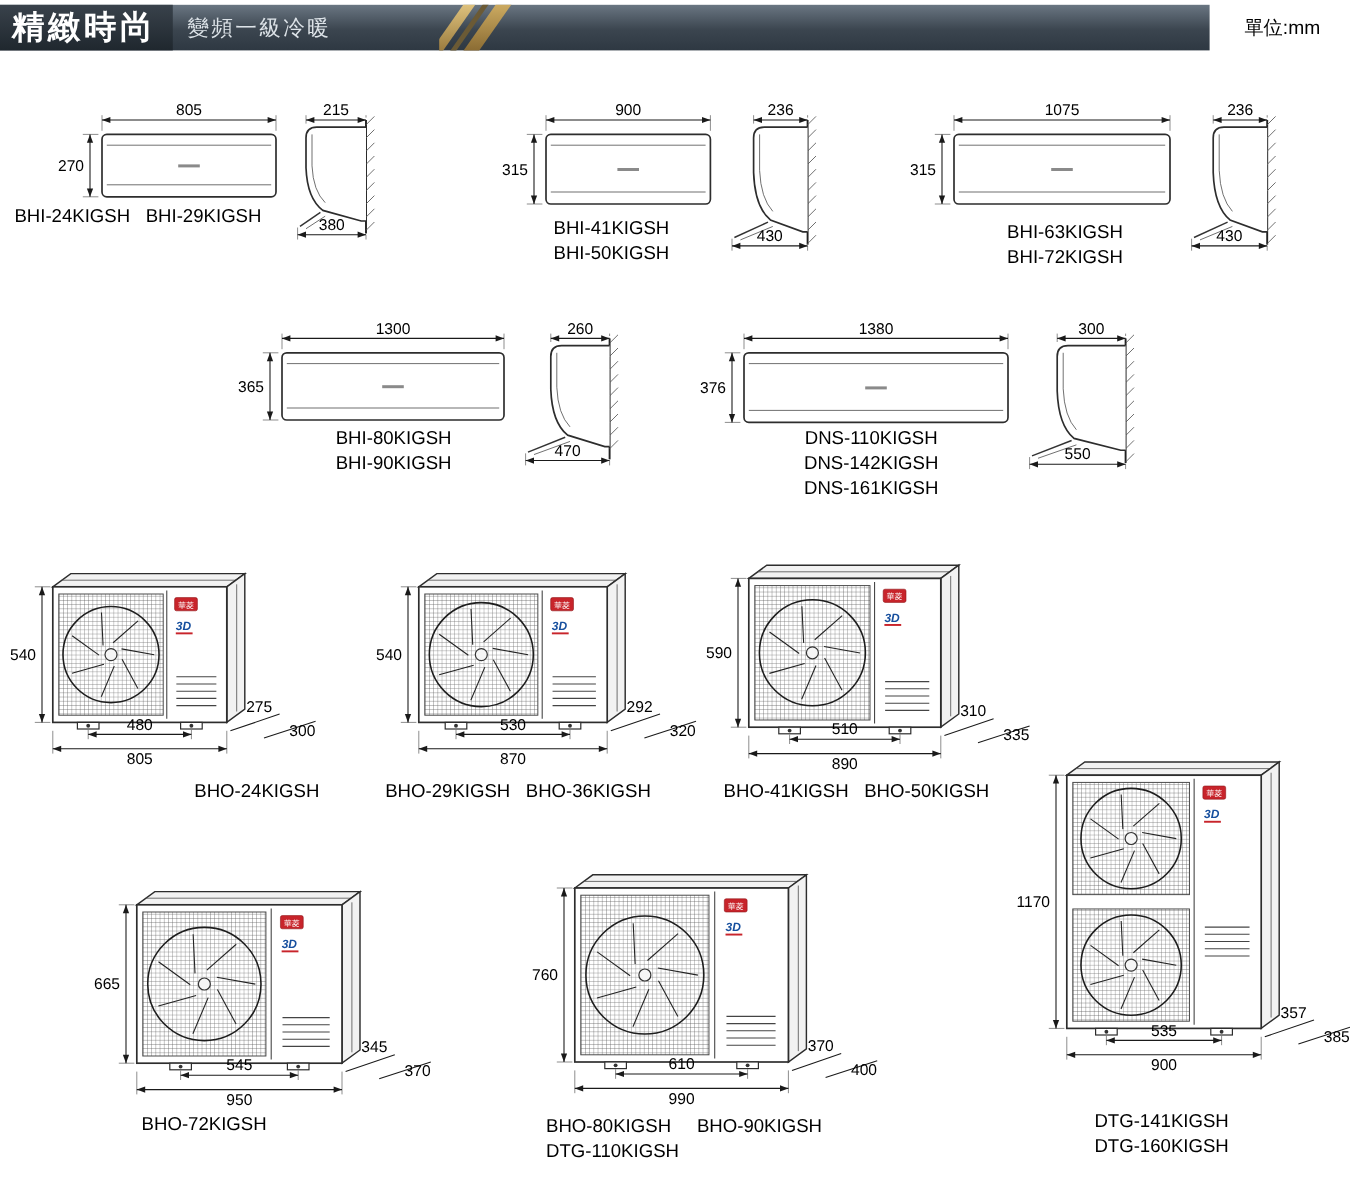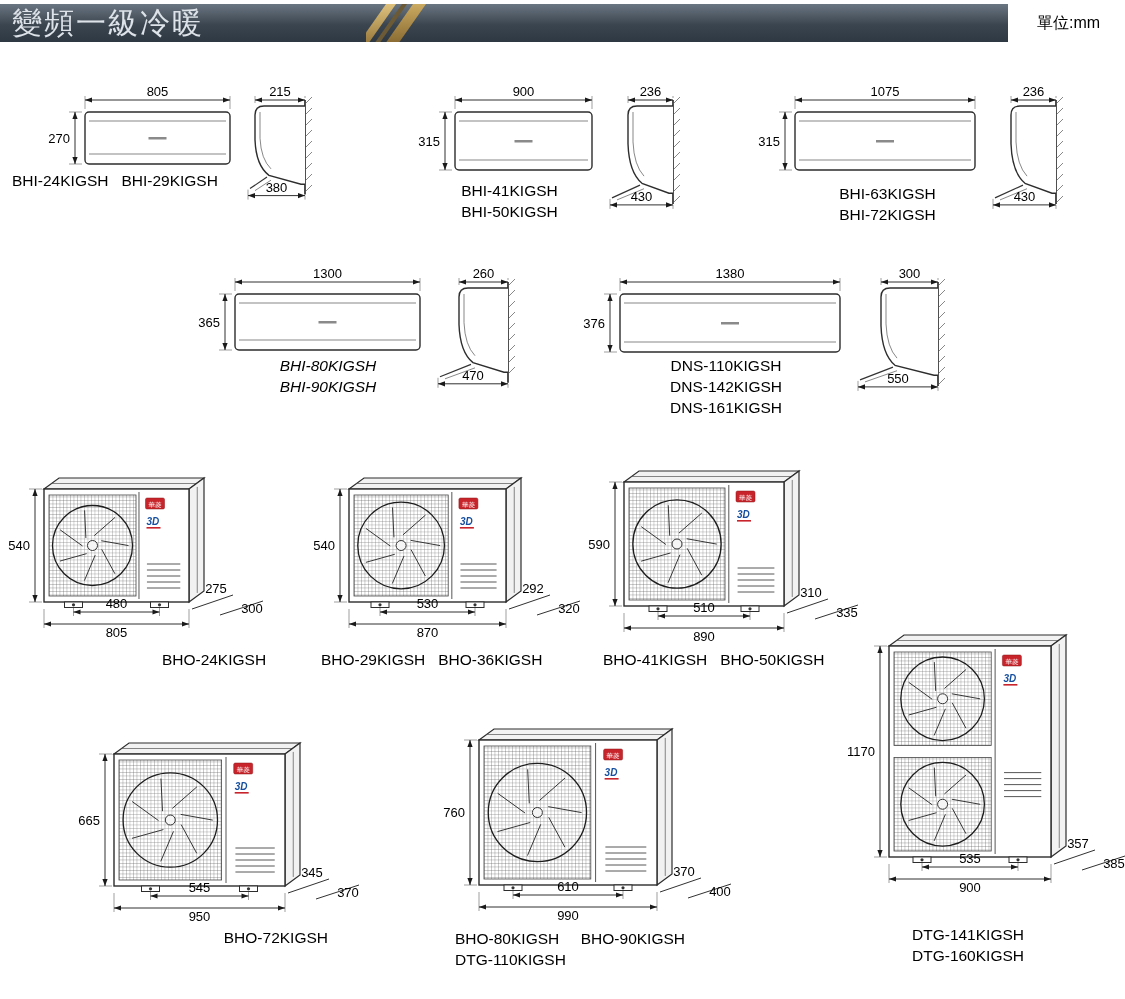--- a/index.html
+++ b/index.html
@@ -4,21 +4,21 @@
 <style>
   html,body{margin:0;padding:0;background:#fff;}
   .page{position:relative;width:1125px;height:999px;background:#fff;overflow:hidden;
         font-family:"Liberation Sans",sans-serif;}
   
   .hdr{position:absolute;left:0;top:4px;width:1008px;height:38px;display:flex;align-items:center;
        background:linear-gradient(180deg,#6a7682,#3b454f 55%,#2e3842);}
   .hdr-left{height:100%;display:flex;align-items:center;padding:0 14px 0 10px;
        background:linear-gradient(180deg,#39424b,#1f272e);}
   .hdr-title{font-size:27px;font-weight:bold;color:#fff;letter-spacing:3px;}
-  .hdr-sub{font-size:30px;color:#dde3e8;margin-left:12px;letter-spacing:2px;}
+  .hdr-sub{font-size:18px;color:#dde3e8;margin-left:12px;letter-spacing:2px;}
   .stripes{position:absolute;left:366px;top:0;height:38px;width:78px;overflow:hidden;}
   .stripes i{position:absolute;top:-8px;height:56px;transform:skewX(-35deg);display:block;}
   .stripes i:nth-child(1){left:6px;width:10px;background:linear-gradient(180deg,#ecd08a,#8a6a2f);}
   .stripes i:nth-child(2){left:22px;width:5px;background:#6b5a35;}
   .stripes i:nth-child(3){left:33px;width:13px;background:linear-gradient(180deg,#d9b76a,#7a5c28);}
   .unit-note{position:absolute;left:1037px;top:13px;font-size:16px;color:#000;}
   
   .fig{position:absolute;overflow:visible;}
   .dim{stroke:#1a1a1a;stroke-width:0.9;}
   .ext{stroke:#777;stroke-width:0.7;}
@@ -46,20 +46,23 @@
 <svg width="0" height="0" style="position:absolute" aria-hidden="true">
   <defs>
     <pattern id="grillePat" width="3.5" height="3.5" patternUnits="userSpaceOnUse">
       <path d="M0 0H3.5M0 0V3.5" stroke="#5a5a5a" stroke-width="0.6" fill="none"></path>
     </pattern>
   </defs>
 </svg>
 
 <div class="page">
   <header class="hdr">
+    <div class="hdr-left">
+      <span class="hdr-title">精緻時尚</span>
+    </div>
     <div class="hdr-sub">變頻一級冷暖</div>
     <div class="stripes">
         <i></i>
         <i></i>
         <i></i>
       </div>
   </header>
   <div class="unit-note">單位:mm</div>
 
   <div id="figures">
@@ -620,39 +623,39 @@
         <div class="model-line">BHI-24KIGSH   BHI-29KIGSH</div>
       </div>
       <div class="model-block" style="left: 437px; top: 180px; width: 145px; text-align: center;">
         <div class="model-line">BHI-41KIGSH</div>
         <div class="model-line">BHI-50KIGSH</div>
       </div>
       <div class="model-block" style="left: 815px; top: 183px; width: 145px; text-align: center;">
         <div class="model-line">BHI-63KIGSH</div>
         <div class="model-line">BHI-72KIGSH</div>
       </div>
-      <div class="model-block" style="left: 253px; top: 355px; width: 150px; text-align: center; font-style: italic;">
+      <div class="model-block" style="left: 253px; top: 355px; width: 150px; text-align: center;">
         <div class="model-line">BHI-80KIGSH</div>
         <div class="model-line">BHI-90KIGSH</div>
       </div>
       <div class="model-block" style="left: 647px; top: 355px; width: 158px; text-align: center;">
         <div class="model-line">DNS-110KIGSH</div>
         <div class="model-line">DNS-142KIGSH</div>
         <div class="model-line">DNS-161KIGSH</div>
       </div>
       <div class="model-block" style="left: 84px; top: 649px; width: 260px; text-align: center;">
         <div class="model-line">BHO-24KIGSH</div>
       </div>
       <div class="model-block" style="left: 321px; top: 649px; width: 260px; text-align: left;">
         <div class="model-line">BHO-29KIGSH   BHO-36KIGSH</div>
       </div>
       <div class="model-block" style="left: 603px; top: 649px; width: 260px; text-align: left;">
         <div class="model-line">BHO-41KIGSH   BHO-50KIGSH</div>
       </div>
-      <div class="model-block" style="left: 118px; top: 927px; width: 210px; text-align: right;">
+      <div class="model-block" style="left: 118px; top: 927px; width: 210px; text-align: left;">
         <div class="model-line">BHO-72KIGSH</div>
       </div>
       <div class="model-block" style="left: 455px; top: 928px; width: 270px; text-align: left;">
         <div class="model-line">BHO-80KIGSH     BHO-90KIGSH</div>
         <div class="model-line">DTG-110KIGSH</div>
       </div>
       <div class="model-block" style="left: 897px; top: 924px; width: 142px; text-align: center;">
         <div class="model-line">DTG-141KIGSH</div>
         <div class="model-line">DTG-160KIGSH</div>
       </div>

